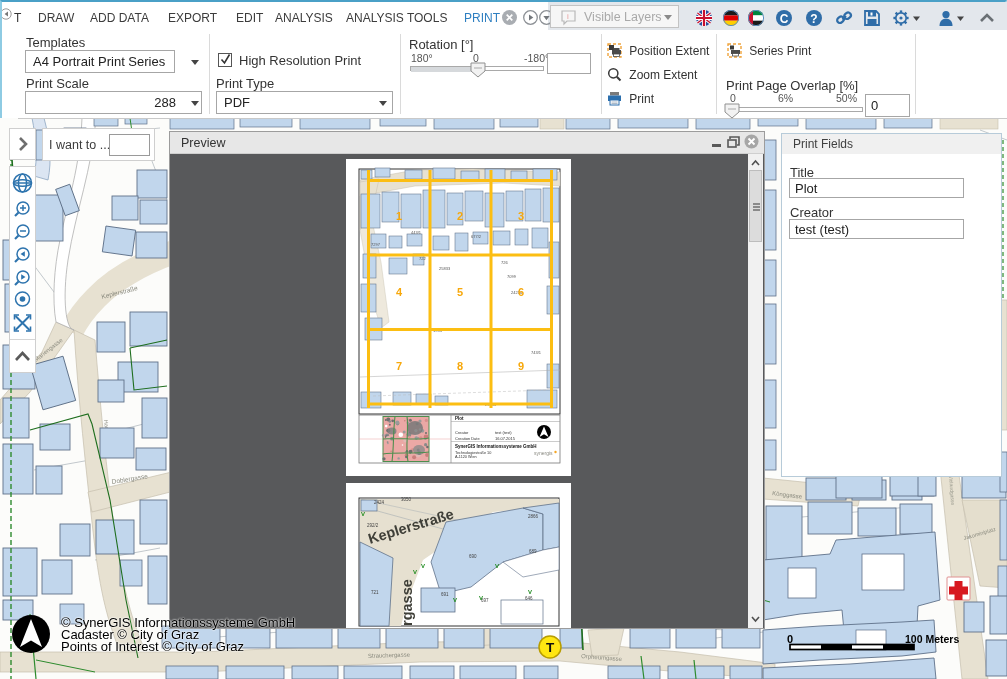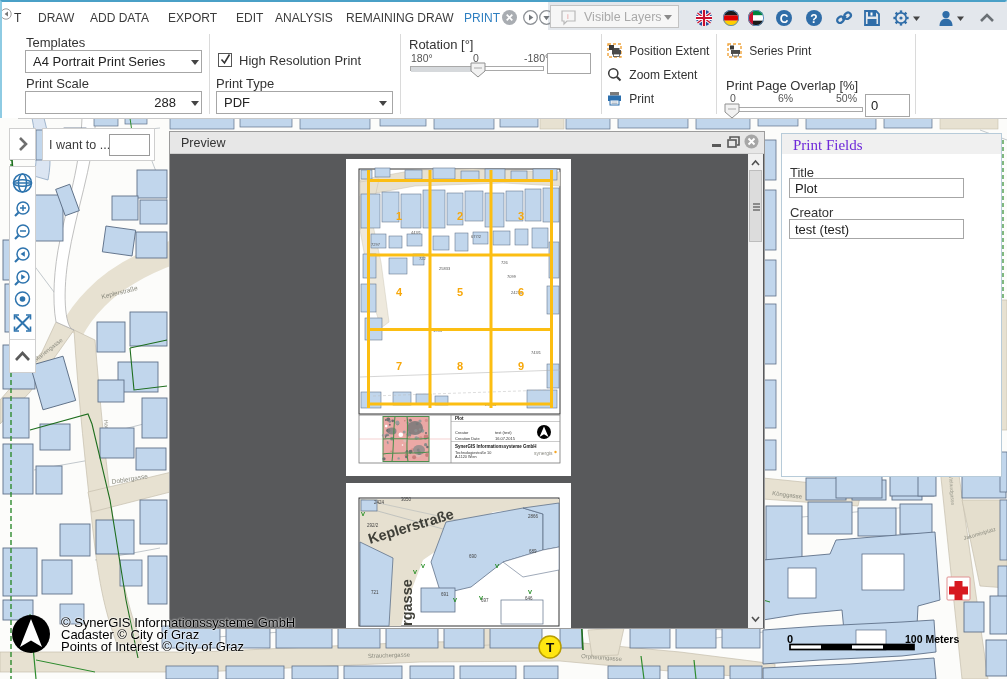--- a/index.html
+++ b/index.html
@@ -14,21 +14,21 @@
 .caret{position:absolute;width:0;height:0;border-left:4.5px solid transparent;border-right:4.5px solid transparent;border-top:5px solid #444;}
 .inp{position:absolute;background:#fff;border:1px solid #a6a6a6;}
 .sl-lab{position:absolute;font-size:10.5px;color:#555;}
 .track{position:absolute;height:5px;background:#fff;border:1px solid #a9a9a9;}
 .thumb{position:absolute;width:16px;height:16px;}
 .btn-row{position:absolute;font-size:12px;color:#333;white-space:nowrap;}
 .panelbox{position:absolute;background:#fff;border:1px solid #cfcfcf;}
 #preview{position:absolute;left:167px;top:129px;width:596px;height:498px;background:#58595b;border:1px solid #9c9c9c;}
 #prevtitle{position:absolute;left:0;top:0;width:100%;height:22px;background:#e7e7e7;border-bottom:1px solid #cfcfcf;font-size:12.5px;color:#333;}
 #printfields{position:absolute;left:779px;top:131px;width:221px;height:344px;background:#fff;border:1px solid #b7cbd9;}
-#pftitle{height:20px;background:#f0f0f0;font-size:15px;color:#6d28d9;padding:3px 0 0 11px;font-family:Liberation Serif, serif;}
+#pftitle{height:20px;background:#f0f0f0;font-size:12px;color:#404040;padding:3px 0 0 11px;}
 .scroll{position:absolute;background:#f1f1f1;}
 </style></head>
 <body>
 <div id="app">
 <svg class="abs" style="left:-2px;top:116px" width="1007" height="561" viewBox="0 118 1007 561" xmlns="http://www.w3.org/2000/svg">
 <rect x="0" y="118" width="1007" height="561" fill="#fcfcfa"></rect>
 <line x1="40" y1="140" x2="160" y2="128" stroke="#9aa5ad" stroke-width="0.6"></line>
 <line x1="140" y1="130" x2="167" y2="200" stroke="#9aa5ad" stroke-width="0.6"></line>
 <line x1="60" y1="300" x2="30" y2="260" stroke="#9aa5ad" stroke-width="0.6"></line>
 <line x1="120" y1="430" x2="167" y2="418" stroke="#9aa5ad" stroke-width="0.6"></line>
@@ -191,21 +191,21 @@
  <svg class="abs" style="left:0px;top:6px" width="14" height="12" viewBox="0 0 14 12">
         <circle cx="4" cy="6" r="5.2" fill="none" stroke="#9a9a9a" stroke-width="1"></circle>
         <path d="M6,3.6 L2.6,6 L6,8.4 Z" fill="#777"></path>
       </svg>
  <div class="tab" style="left:12px;color:#333">T</div>
  <div class="tab" style="left:36px">DRAW</div>
  <div class="tab" style="left:88px">ADD DATA</div>
  <div class="tab" style="left:166px">EXPORT</div>
  <div class="tab" style="left:234px">EDIT</div>
  <div class="tab" style="left:273px">ANALYSIS</div>
- <div class="tab" style="left:344px">REMAINING DRAW</div>
+ <div class="tab" style="left:344px">ANALYSIS TOOLS</div>
  <div class="tab" style="left:462px;color:#2e7fc1">PRINT</div>
  <svg class="abs" style="left:500px;top:8px" width="15" height="15" viewBox="0 0 15 15">
         <circle cx="7.5" cy="7.5" r="7.5" fill="#a9adb2"></circle>
         <path d="M4.7,4.7 L10.3,10.3 M10.3,4.7 L4.7,10.3" stroke="#fff" stroke-width="1.7"></path>
       </svg>
  <svg class="abs" style="left:521px;top:8px" width="15" height="15" viewBox="0 0 15 15">
         <circle cx="7.5" cy="7.5" r="6.8" fill="none" stroke="#8d9196" stroke-width="1.3"></circle>
         <path d="M6,4.4 L10.3,7.5 L6,10.6 Z" fill="#73777c"></path>
       </svg>
  <svg class="abs" style="left:537px;top:8px" width="15" height="15" viewBox="0 0 15 15">
@@ -296,21 +296,21 @@
  </svg>
 </div>
 
 <div id="ribbon">
  <div class="vdiv" style="left:191px"></div>
  <div class="vdiv" style="left:382px"></div>
  <div class="vdiv" style="left:583px"></div>
  <div class="vdiv" style="left:698px"></div>
  <div class="vdiv" style="left:897px"></div>
  <div class="lbl" style="left:8px;top:5px">Templates</div>
- <div class="dd" style="left:7px;top:20px;width:177px;height:23px;">
+ <div class="dd" style="left:7px;top:20px;width:150px;height:23px;">
         <span style="position:absolute;left:7px;top:3px">A4 Portrait Print Series</span>
         <div class="caret" style="left:165px;top:9px"></div>
       </div>
  <div class="lbl" style="left:8px;top:46px">Print Scale</div>
  <div class="dd" style="left:7px;top:61px;width:177px;height:23px;">
         <span style="position:absolute;right:25px;top:3px">288</span>
         <div class="caret" style="left:165px;top:9px"></div>
       </div>
  <div class="abs" style="left:200px;top:23px;width:14px;height:14px;border:1px solid #555;background:#fff;">
    <svg width="13" height="13" viewBox="0 0 13 13" style="position:absolute;left:0;top:-1px">

